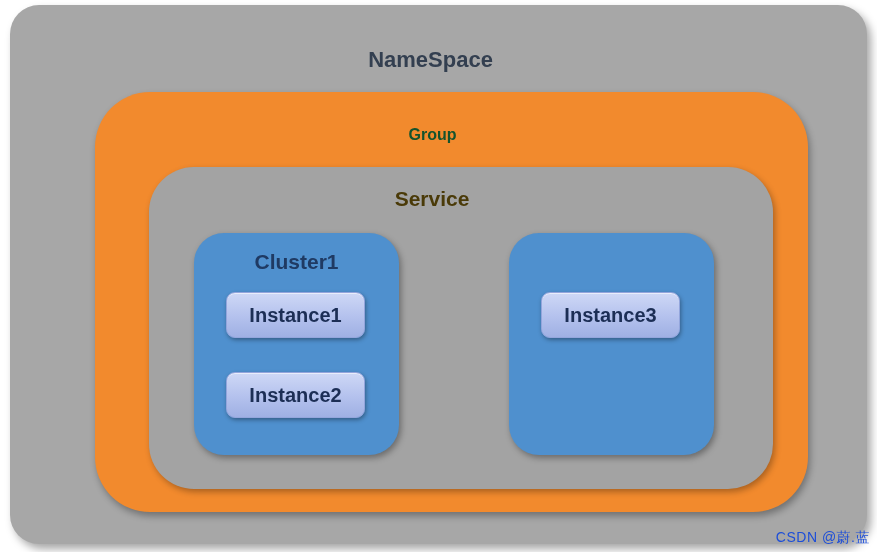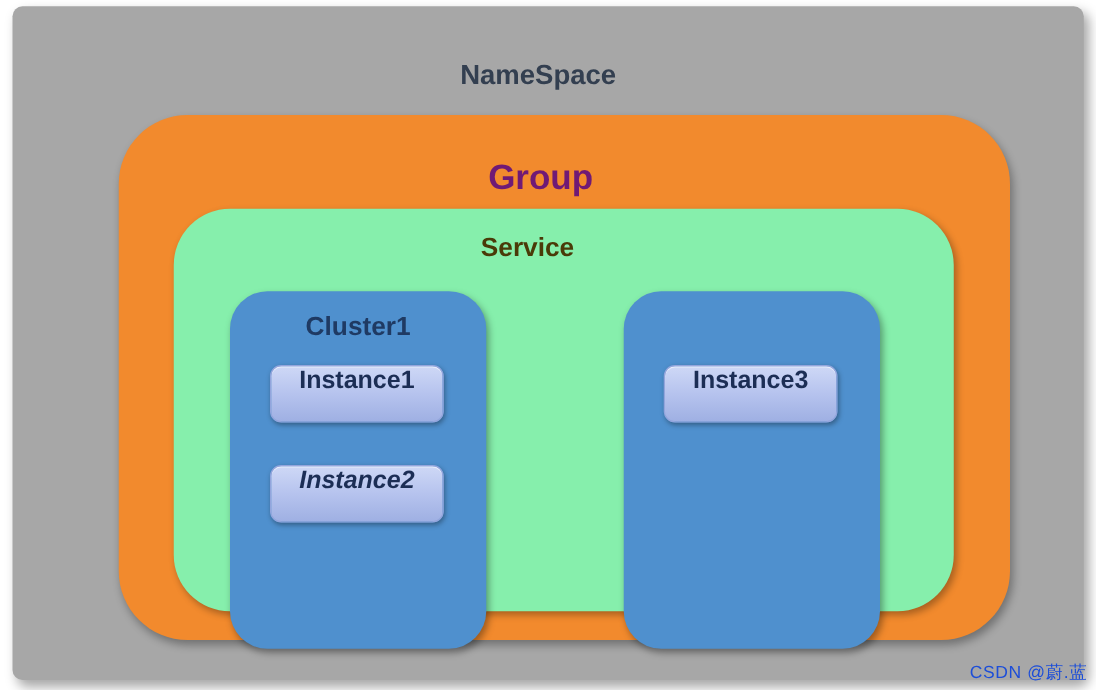--- a/index.html
+++ b/index.html
@@ -25,21 +25,21 @@
     pointer-events: none;
   }
   
   .ns-box {
     position: absolute;
     left: 10px;
     top: 5px;
     width: 857px;
     height: 539px;
     background: #a7a7a7;
-    border-radius: 8px;
+    border-radius: 29px;
     box-shadow: 4px 5px 9px rgba(0,0,0,0.35);
   }
   .ns-label {
     top: 42px;
     transform: translateX(-8px);
     font-size: 22px;
     color: #333f50;
   }
   
   .grp-box {
@@ -48,46 +48,46 @@
     top: 87px;
     width: 713px;
     height: 420px;
     background: #f28a2d;
     border-radius: 55px;
     box-shadow: 2px 4px 7px rgba(0,0,0,0.32);
   }
   .grp-label {
     top: 34px;
     transform: translateX(-19px);
-    font-size: 28px;
-    color: #701a75;
+    font-size: 16px;
+    color: #14532d;
   }
   
   .svc-box {
     position: absolute;
-    left: 44px;
+    left: 54px;
     top: 75px;
     width: 624px;
     height: 322px;
-    background: #86efac;
+    background: #a3a3a3;
     border-radius: 45px;
     box-shadow: 2px 3px 6px rgba(0,0,0,0.30);
   }
   .svc-label {
     top: 20px;
     transform: translateX(-29px);
     font-size: 21px;
     color: #4a3a08;
   }
   
   .cluster {
     position: absolute;
     top: 66px;
     width: 205px;
-    height: 286px;
+    height: 222px;
     background: #4f90ce;
     border-radius: 30px;
     box-shadow: 2px 3px 6px rgba(0,0,0,0.35);
   }
   .cluster-1 { left: 45px; }
   .cluster-2 { left: 360px; }
   .cluster-title {
     top: 17px;
     font-size: 21px;
     color: #1f3a63;
@@ -96,26 +96,26 @@
   .instance {
     position: absolute;
     left: 32px;
     width: 139px;
     height: 46px;
     border-radius: 9px;
     border: 1px solid #93a5dc;
     background: linear-gradient(180deg, #ced8f6 0%, #b6c3ee 50%, #9fb0e3 100%);
     box-shadow: 1px 2px 4px rgba(0,0,0,0.35), inset 0 1px 0 rgba(255,255,255,0.55);
     display: flex;
-    align-items: flex-start;
+    align-items: center;
     justify-content: center;
     box-sizing: border-box;
   }
   .inst-a { top: 59px; }
-  .inst-b { top: 139px; font-style: italic; }
+  .inst-b { top: 139px; }
   .instance span {
     font-size: 20px;
     font-weight: 600;
     color: #1c2e55;
     white-space: nowrap;
   }
   
   .watermark {
     position: absolute;
     right: 7px;

